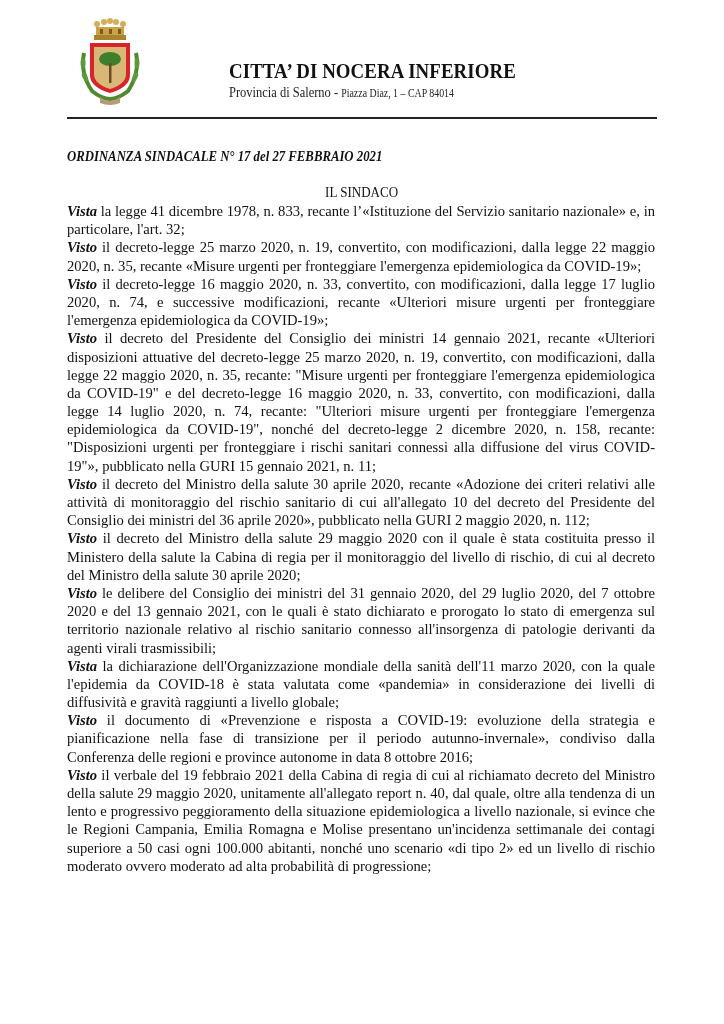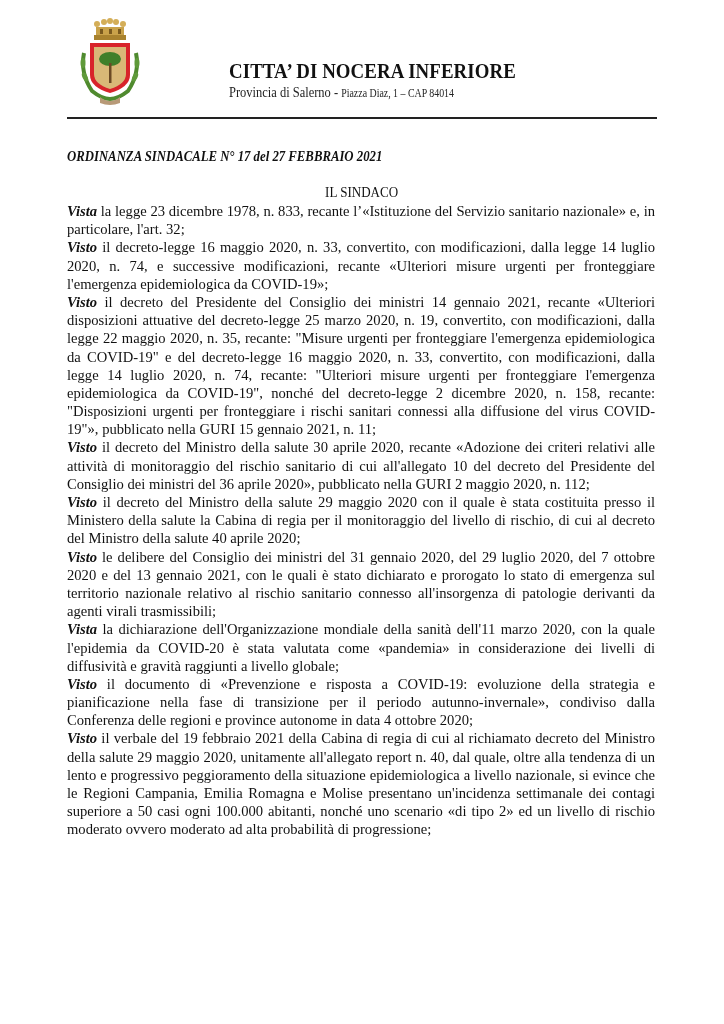--- a/index.html
+++ b/index.html
@@ -60,22 +60,23 @@
   <span>Provincia di Salerno - </span><span class="addr">Piazza Diaz, 1 – CAP 84014</span>
 </div>
 
 <div class="rule"></div>
 
 <div class="ord-title">ORDINANZA SINDACALE N° 17 del 27 FEBBRAIO 2021</div>
 
 <div class="sindaco"><span>IL SINDACO</span></div>
 
 <div class="body">
-  <p class="para"><b>Vista</b><span> la legge 23 dicembre 1978, n. 833, recante l’«Istituzione del Servizio sanitario nazionale» e, in particolare, l'art. 32;</span></p>
-  <p class="para"><b>Visto</b><span> il decreto-legge 16 maggio 2020, n. 33, convertito, con modificazioni, dalla legge 14 luglio 2020, n. 74, e successive modificazioni, recante «Ulteriori misure urgenti per fronteggiare l'emergenza epidemiologica da COVID-19»;</span></p>
+  <p class="para"><b>Vista</b><span> la legge 41 dicembre 1978, n. 833, recante l’«Istituzione del Servizio sanitario nazionale» e, in particolare, l'art. 32;</span></p>
+  <p class="para"><b>Visto</b><span> il decreto-legge 25 marzo 2020, n. 19, convertito, con modificazioni, dalla legge 22 maggio 2020, n. 35, recante «Misure urgenti per fronteggiare l'emergenza epidemiologica da COVID-19»;</span></p>
+  <p class="para"><b>Visto</b><span> il decreto-legge 16 maggio 2020, n. 33, convertito, con modificazioni, dalla legge 17 luglio 2020, n. 74, e successive modificazioni, recante «Ulteriori misure urgenti per fronteggiare l'emergenza epidemiologica da COVID-19»;</span></p>
   <p class="para"><b>Visto</b><span> il decreto del Presidente del Consiglio dei ministri 14 gennaio 2021, recante «Ulteriori disposizioni attuative del decreto-legge 25 marzo 2020, n. 19, convertito, con modificazioni, dalla legge 22 maggio 2020, n. 35, recante: "Misure urgenti per fronteggiare l'emergenza epidemiologica da COVID-19" e del decreto-legge 16 maggio 2020, n. 33, convertito, con modificazioni, dalla legge 14 luglio 2020, n. 74, recante: "Ulteriori misure urgenti per fronteggiare l'emergenza epidemiologica da COVID-19", nonché del decreto-legge 2 dicembre 2020, n. 158, recante: "Disposizioni urgenti per fronteggiare i rischi sanitari connessi alla diffusione del virus COVID-19"», pubblicato nella GURI 15 gennaio 2021, n. 11;</span></p>
   <p class="para"><b>Visto</b><span> il decreto del Ministro della salute 30 aprile 2020, recante «Adozione dei criteri relativi alle attività di monitoraggio del rischio sanitario di cui all'allegato 10 del decreto del Presidente del Consiglio dei ministri del 36 aprile 2020», pubblicato nella GURI 2 maggio 2020, n. 112;</span></p>
-  <p class="para"><b>Visto</b><span> il decreto del Ministro della salute 29 maggio 2020 con il quale è stata costituita presso il Ministero della salute la Cabina di regia per il monitoraggio del livello di rischio, di cui al decreto del Ministro della salute 40 aprile 2020;</span></p>
+  <p class="para"><b>Visto</b><span> il decreto del Ministro della salute 29 maggio 2020 con il quale è stata costituita presso il Ministero della salute la Cabina di regia per il monitoraggio del livello di rischio, di cui al decreto del Ministro della salute 30 aprile 2020;</span></p>
   <p class="para"><b>Visto</b><span> le delibere del Consiglio dei ministri del 31 gennaio 2020, del 29 luglio 2020, del 7 ottobre 2020 e del 13 gennaio 2021, con le quali è stato dichiarato e prorogato lo stato di emergenza sul territorio nazionale relativo al rischio sanitario connesso all'insorgenza di patologie derivanti da agenti virali trasmissibili;</span></p>
-  <p class="para"><b>Vista</b><span> la dichiarazione dell'Organizzazione mondiale della sanità dell'11 marzo 2020, con la quale l'epidemia da COVID-20 è stata valutata come «pandemia» in considerazione dei livelli di diffusività e gravità raggiunti a livello globale;</span></p>
-  <p class="para"><b>Visto</b><span> il documento di «Prevenzione e risposta a COVID-19: evoluzione della strategia e pianificazione nella fase di transizione per il periodo autunno-invernale», condiviso dalla Conferenza delle regioni e province autonome in data 4 ottobre 2020;</span></p>
+  <p class="para"><b>Vista</b><span> la dichiarazione dell'Organizzazione mondiale della sanità dell'11 marzo 2020, con la quale l'epidemia da COVID-18 è stata valutata come «pandemia» in considerazione dei livelli di diffusività e gravità raggiunti a livello globale;</span></p>
+  <p class="para"><b>Visto</b><span> il documento di «Prevenzione e risposta a COVID-19: evoluzione della strategia e pianificazione nella fase di transizione per il periodo autunno-invernale», condiviso dalla Conferenza delle regioni e province autonome in data 8 ottobre 2016;</span></p>
   <p class="para"><b>Visto</b><span> il verbale del 19 febbraio 2021 della Cabina di regia di cui al richiamato decreto del Ministro della salute 29 maggio 2020, unitamente all'allegato report n. 40, dal quale, oltre alla tendenza di un lento e progressivo peggioramento della situazione epidemiologica a livello nazionale, si evince che le Regioni Campania, Emilia Romagna e Molise presentano un'incidenza settimanale dei contagi superiore a 50 casi ogni 100.000 abitanti, nonché uno scenario «di tipo 2» ed un livello di rischio moderato ovvero moderato ad alta probabilità di progressione;</span></p>
 </div>
 
 </body></html>

